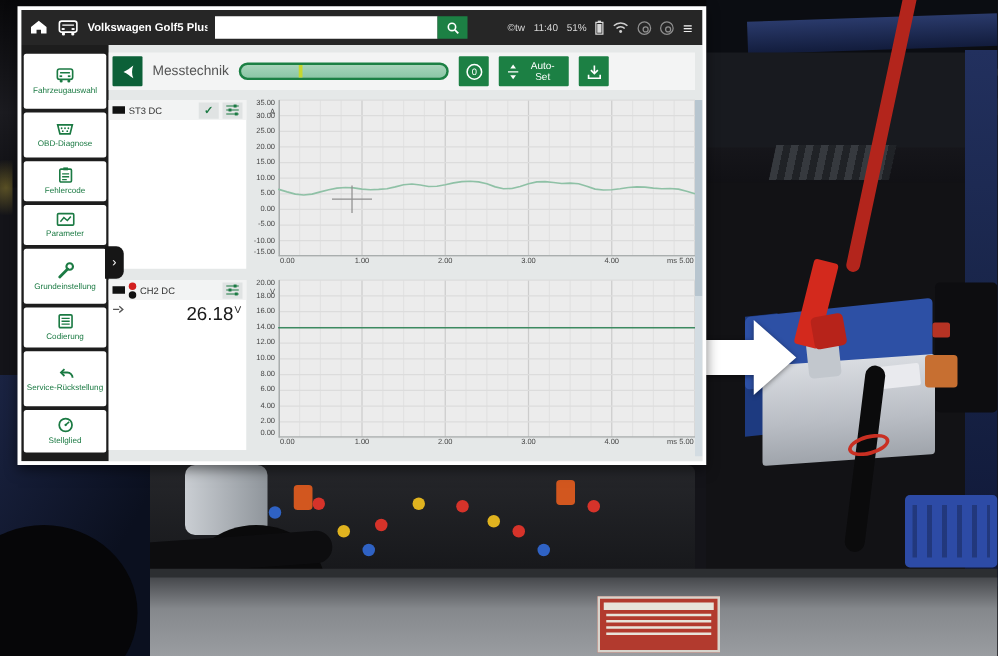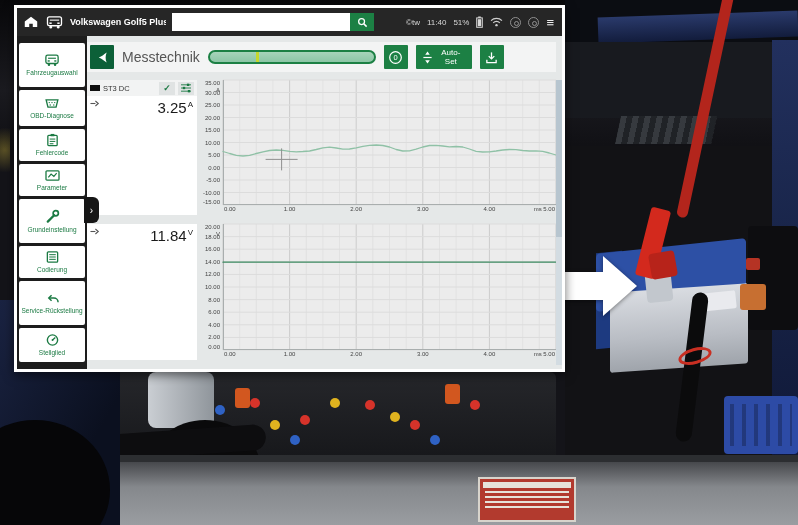--- a/index.html
+++ b/index.html
@@ -80,21 +80,21 @@
   .h44{height:44px;} .h36{height:36px;} .h32{height:32px;} .h34{height:34px;}
   .expander{position:absolute;left:67px;top:189px;width:15px;height:26px;background:#161616;border-radius:0 6px 6px 0;
             color:#fff;font-size:10px;display:flex;align-items:center;justify-content:center;cursor:pointer;z-index:3;}
 
   .content{position:absolute;left:70px;top:28px;right:0;bottom:0;background:#e5e8e8;}
   .toolbar{position:absolute;left:0;top:6px;right:6px;height:30px;background:#f3f4f4;display:flex;align-items:center;gap:8px;padding:0 3px;}
   .gbtn{background:#1c8044;border:none;width:24px;height:24px;display:flex;align-items:center;justify-content:center;cursor:pointer;border-radius:1px;}
   .gbtn.back{background:#0c6038;}
   .gbtn.wide{width:56px;gap:3px;}
   .gbtn .lbl{color:#fff;font-size:8px;}
-  .tb-name{font-size:14px;color:#555;}
+  .tb-name{font-size:11px;color:#555;}
   .slider{position:relative;width:168px;height:14px;border:2px solid #1c8044;border-radius:8px;
           background:linear-gradient(180deg,#a7d4ba,#8cc6a6);}
   .slider .mark{position:absolute;top:0;bottom:0;width:3px;background:#c6d72e;}
 
   .meas-row{position:absolute;left:0;right:6px;display:flex;}
   .r1{top:44px;height:135px;} .r2{top:188px;height:136px;}
   .ch-card{width:110px;background:#fff;display:flex;flex-direction:column;}
   .ch-head{height:16px;background:#f2f3f3;display:flex;align-items:center;gap:3px;padding:0 3px;}
   .swatch{width:10px;height:6px;background:#111;}
   .dots{display:flex;flex-direction:column;gap:1px;}
@@ -352,27 +352,20 @@
           <button class="mini-btn nofloat">
             <svg width="12" height="10" viewBox="0 0 13 11">
               <line x1="1" y1="2" x2="12" y2="2" stroke="#1b7a43" stroke-width="1"></line>
               <line x1="1" y1="5.5" x2="12" y2="5.5" stroke="#1b7a43" stroke-width="1"></line>
               <line x1="1" y1="9" x2="12" y2="9" stroke="#1b7a43" stroke-width="1"></line>
               <rect x="7.5" y="0.7" width="2.6" height="2.6" fill="#1b7a43"></rect>
               <rect x="3" y="4.2" width="2.6" height="2.6" fill="#1b7a43"></rect>
               <rect x="8.5" y="7.7" width="2.6" height="2.6" fill="#1b7a43"></rect>
             </svg>
           </button>
-        </div>
-        <div class="ch-value">
-          <svg width="9" height="9" viewBox="0 0 10 10">
-            <line x1="0.5" y1="5" x2="6" y2="5" stroke="#555" stroke-width="1.2"></line>
-            <path d="M6,2.2 L9.2,5 L6,7.8" fill="none" stroke="#555" stroke-width="1.2"></path>
-          </svg>
-          <span><span class="val">3.25</span><span class="val-unit">A</span></span>
         </div>
       </div>
       <div class="chart">
         <div class="ylabels">
               <span class="ylab" style="top: 3px;">35.00</span>
               <span class="ylab" style="top: 10px;">A</span>
               <span class="ylab" style="top: 12.5px;">30.00</span>
               <span class="ylab" style="top: 25px;">25.00</span>
               <span class="ylab" style="top: 37.5px;">20.00</span>
               <span class="ylab" style="top: 50px;">15.00</span>
@@ -432,26 +425,44 @@
                 <span class="xlab" style="left: 199.8px; transform: translateX(-50%);">3.00</span>
                 <span class="xlab" style="left: 266.4px; transform: translateX(-50%);">4.00</span>
                 <span class="xlab" style="right: 1px;">ms&nbsp;5.00</span>
               </div>
         </div>
       </div>
     </div>
 
     <div class="meas-row r2">
       <div class="ch-card">
+        <div class="ch-head">
+          <span class="swatch"></span>
+          <span class="dots">
+            <span class="dot red"></span>
+            <span class="dot blk"></span>
+          </span>
+          <span class="ch-name">CH2 DC</span>
+          <button class="mini-btn">
+            <svg width="12" height="10" viewBox="0 0 13 11">
+              <line x1="1" y1="2" x2="12" y2="2" stroke="#1b7a43" stroke-width="1"></line>
+              <line x1="1" y1="5.5" x2="12" y2="5.5" stroke="#1b7a43" stroke-width="1"></line>
+              <line x1="1" y1="9" x2="12" y2="9" stroke="#1b7a43" stroke-width="1"></line>
+              <rect x="7.5" y="0.7" width="2.6" height="2.6" fill="#1b7a43"></rect>
+              <rect x="3" y="4.2" width="2.6" height="2.6" fill="#1b7a43"></rect>
+              <rect x="8.5" y="7.7" width="2.6" height="2.6" fill="#1b7a43"></rect>
+            </svg>
+          </button>
+        </div>
         <div class="ch-value">
           <svg width="9" height="9" viewBox="0 0 10 10">
             <line x1="0.5" y1="5" x2="6" y2="5" stroke="#555" stroke-width="1.2"></line>
             <path d="M6,2.2 L9.2,5 L6,7.8" fill="none" stroke="#555" stroke-width="1.2"></path>
           </svg>
-          <span><span class="val">11.84</span><span class="val-unit">V</span></span>
+          <span><span class="val">26.18</span><span class="val-unit">V</span></span>
         </div>
       </div>
       <div class="chart">
         <div class="ylabels">
               <span class="ylab" style="top: 3px;">20.00</span>
               <span class="ylab" style="top: 10px;">V</span>
               <span class="ylab" style="top: 12.6px;">18.00</span>
               <span class="ylab" style="top: 25.2px;">16.00</span>
               <span class="ylab" style="top: 37.8px;">14.00</span>
               <span class="ylab" style="top: 50.4px;">12.00</span>

